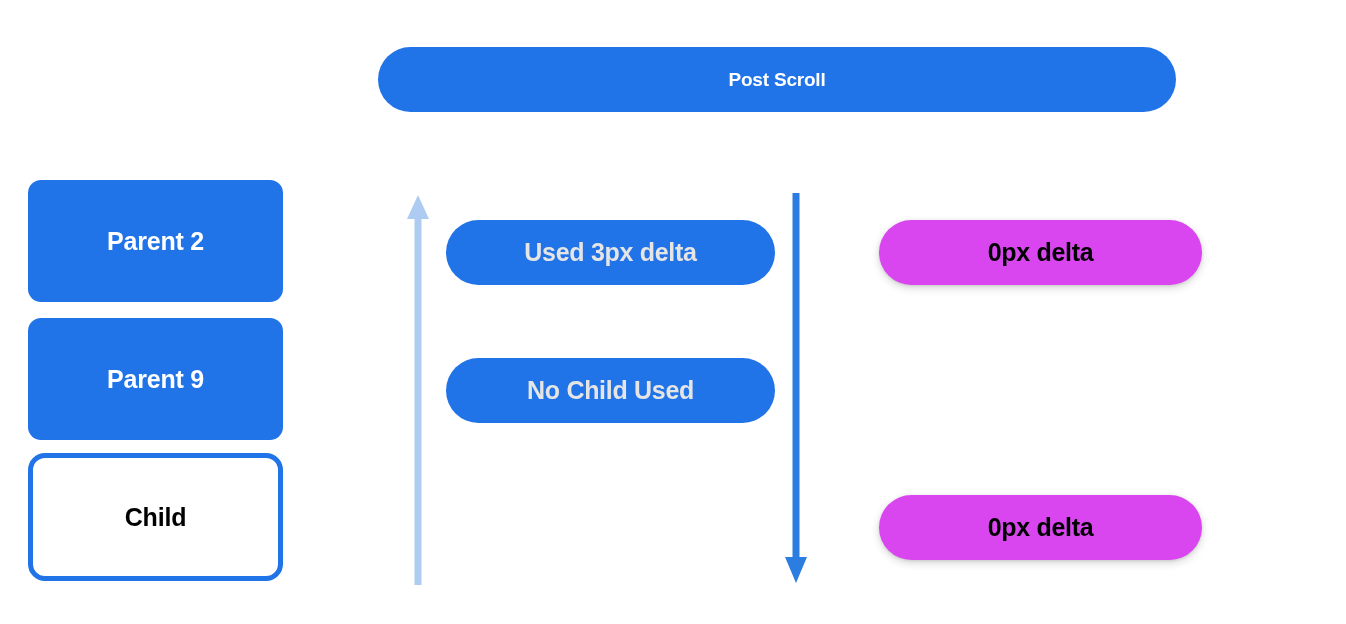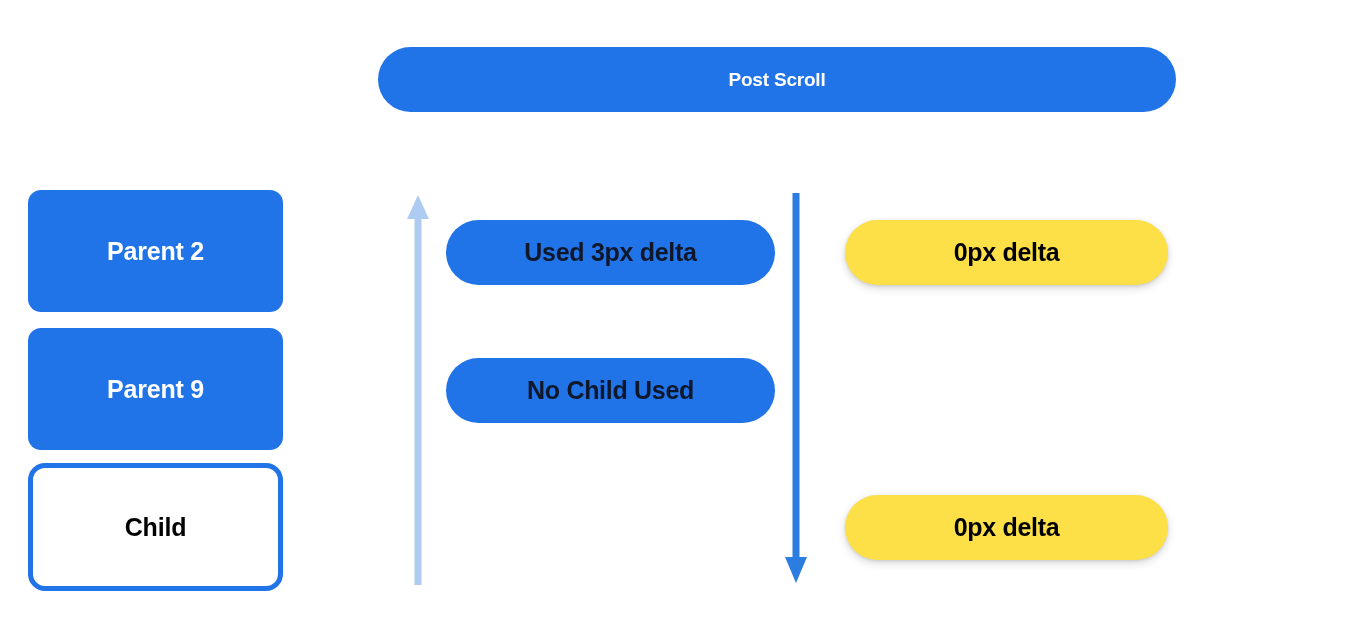--- a/index.html
+++ b/index.html
@@ -35,21 +35,21 @@
     color: #ffffff;
     font-size: 19px;
     font-weight: bold;
     letter-spacing: -0.2px;
   }
 
   
   .stack {
     position: absolute;
     left: 28px;
-    top: 190px;
+    top: 180px;
     width: 255px;
   }
   .box {
     box-sizing: border-box;
     width: 255px;
     height: 122px;
     border-radius: 13px;
     display: flex;
     align-items: center;
     justify-content: center;
@@ -93,28 +93,28 @@
     border-radius: 33px;
     display: flex;
     align-items: center;
     justify-content: center;
     font-size: 25px;
     font-weight: bold;
     letter-spacing: -0.3px;
   }
   .pill.blue {
     background: #2173e8;
-    color: #0f172a;
+    color: #e5e5e5;
     left: 446px;
     width: 329px;
   }
   .pill.white {
-    background: #fde047;
+    background: #d946ef;
     color: #000000;
-    left: 845px;
+    left: 879px;
     width: 323px;
     box-shadow: 0 3px 9px rgba(0,0,0,0.16), 0 1px 3px rgba(0,0,0,0.10);
   }
   .pos-used-3px   { top: 220px; }
   .pos-no-delta   { top: 358px; }
   .pos-delta-top  { top: 220px; }
   .pos-delta-bot  { top: 495px; }
 </style>
 </head>
 <body>

